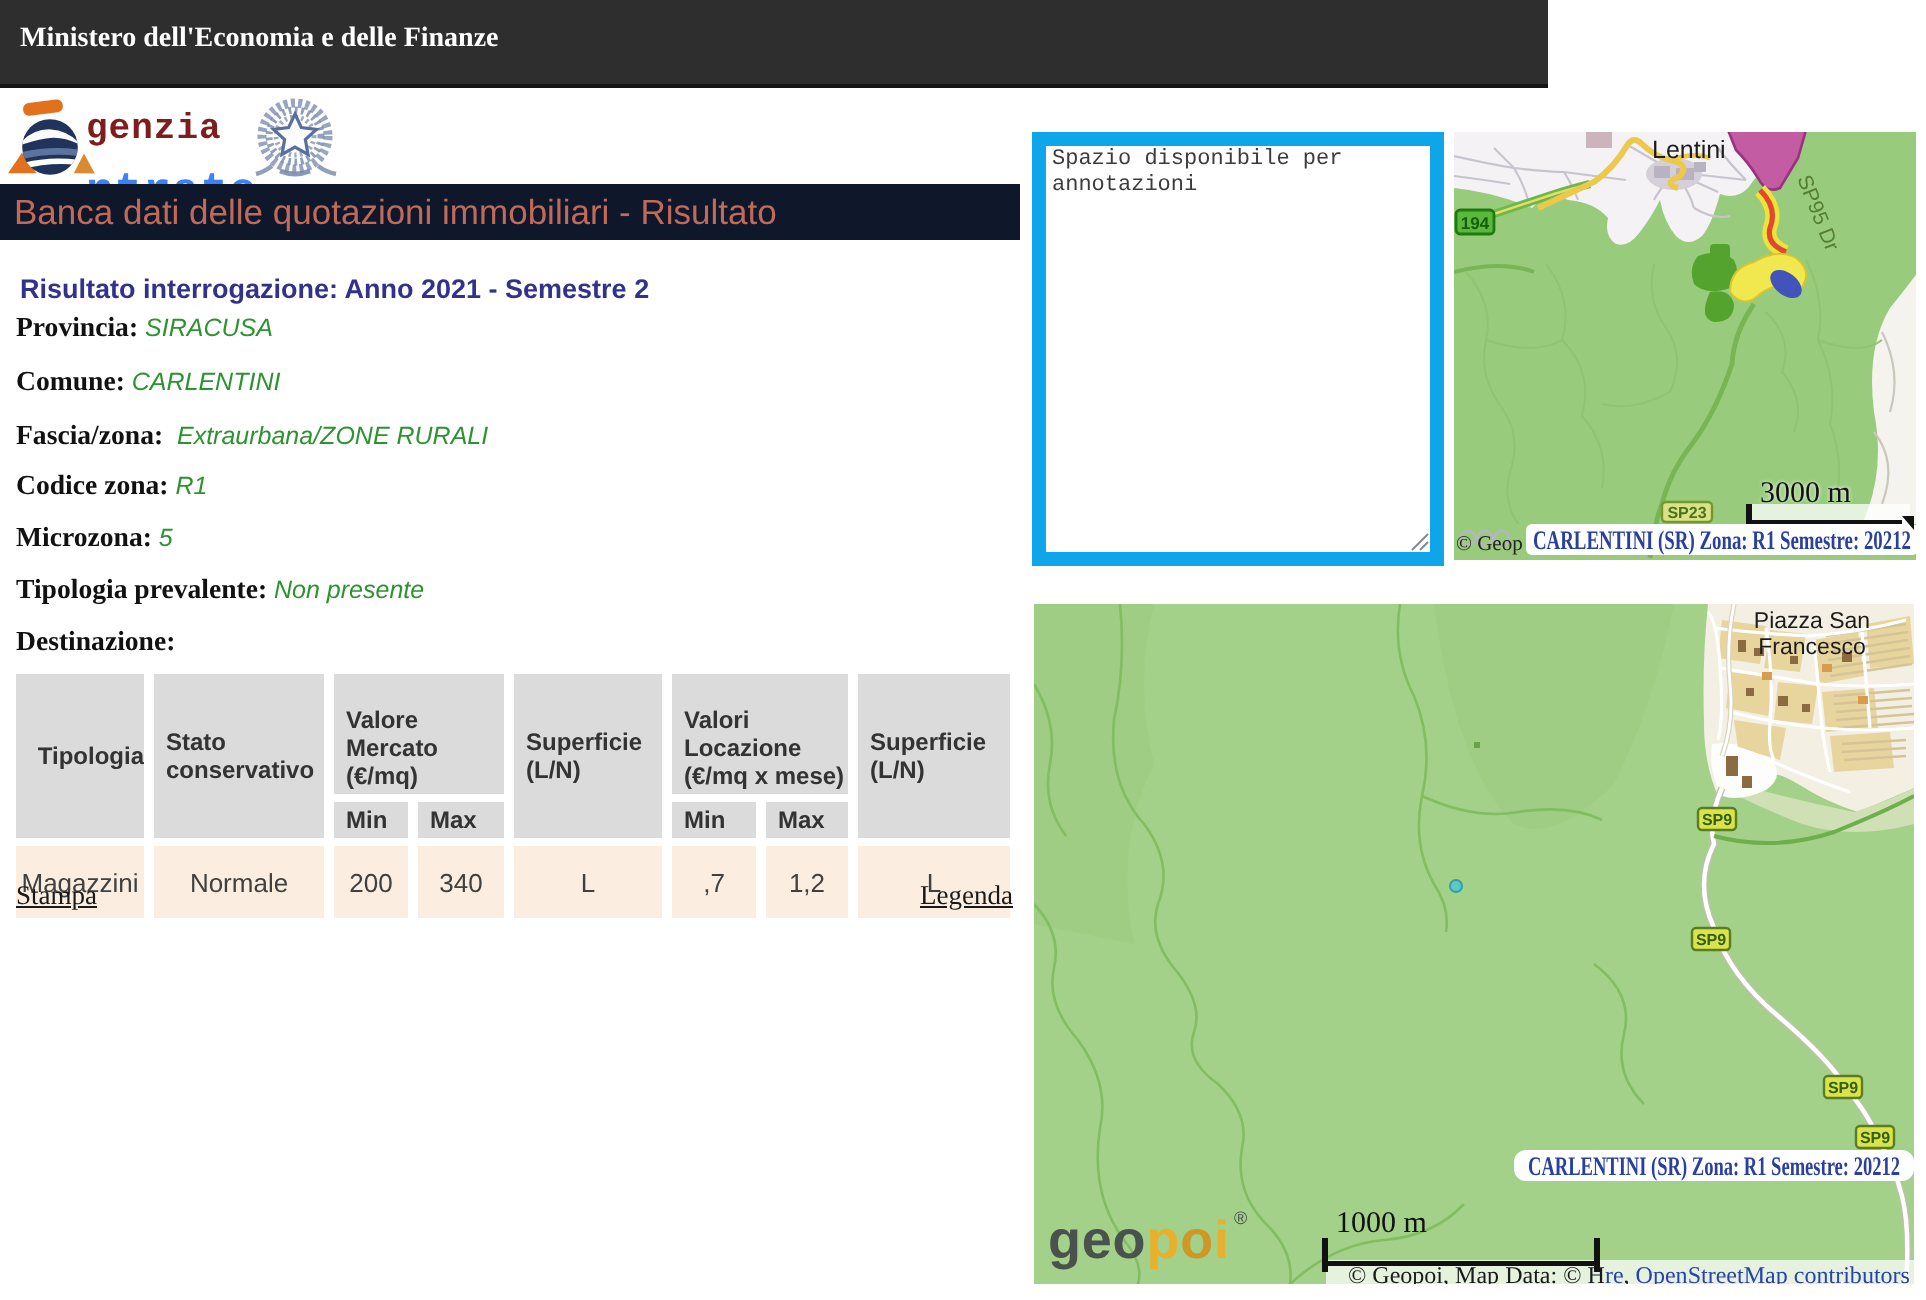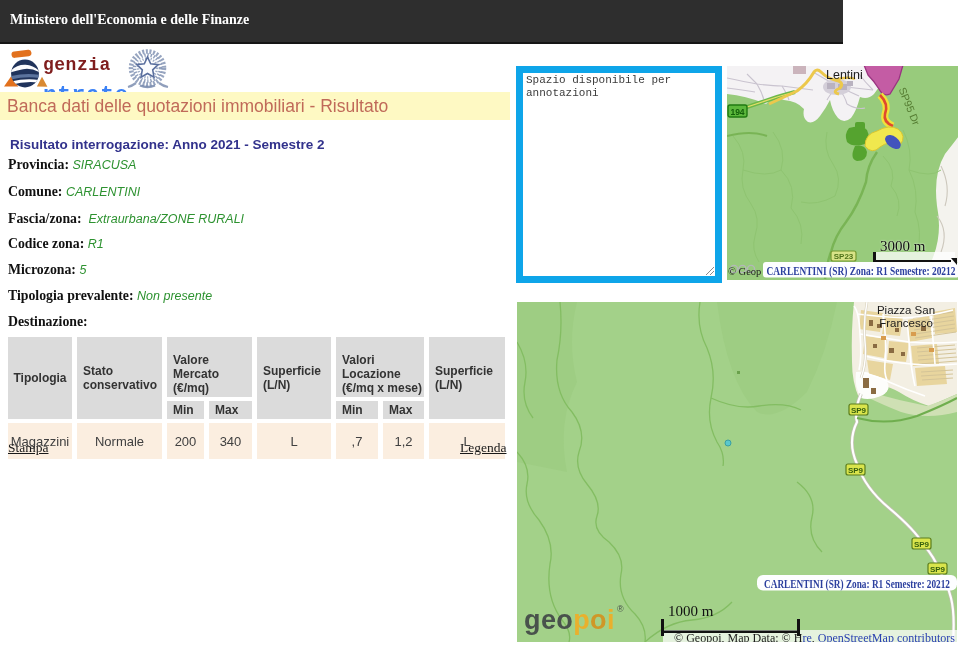--- a/index.html
+++ b/index.html
@@ -1,38 +1,38 @@
 <!DOCTYPE html>
 <html><head>
 <meta charset="utf-8">
 <style>
 html,body{margin:0;padding:0;background:#fff;}
 #page{position:relative;width:963px;height:650px;overflow:hidden;background:#fff;
   font-family:"Liberation Sans",sans-serif;}
 .abs{position:absolute;}
-#topbar{left:0;top:0;width:843px;height:42px;background:#2e2e2e;border-bottom:2px solid #151515;}
+#topbar{left:0;top:0;width:774px;height:42px;background:#2e2e2e;border-bottom:2px solid #151515;}
 #topbar span{position:absolute;left:10px;top:12px;color:#fff;font-family:"Liberation Serif",serif;
   font-weight:bold;font-size:14px;}
-#banner{left:0;top:92px;width:510px;height:28px;background:#fef9c3;}
+#banner{left:0;top:92px;width:510px;height:28px;background:#0f172a;}
 #banner span{position:absolute;left:7px;top:4px;color:#c06a59;font-size:17.5px;}
 #wordmark1{left:43px;top:55px;font-family:"Liberation Mono",monospace;font-weight:bold;
   font-size:18px;color:#7f1d1d;letter-spacing:0.5px;}
 #wordmark2{left:43px;top:67px;font-family:"Liberation Mono",monospace;font-weight:bold;
   font-size:23px;color:#3b82f6;letter-spacing:0.5px;margin-top:16px;}
 #h1{left:10px;top:137px;font-size:13.5px;font-weight:bold;color:#32328c;}
 .lbl{font-family:"Liberation Serif",serif;font-weight:bold;font-size:13.8px;color:#111;}
 .val{font-size:12.5px;color:#2d9230;font-style:italic;}
 .row{position:absolute;left:8px;}
 table{border-collapse:separate;border-spacing:5px 4px;table-layout:fixed;}
 #tbl{left:3px;top:333px;}
 th,td{box-sizing:border-box;}
 td,th{margin:0;overflow:hidden;}
 th{background:#dbdbdb;font-size:12px;font-weight:bold;color:#333;text-align:left;
   padding:2px 0 2px 6px;vertical-align:middle;}
-th.tc{text-align:center;padding:4px 0;}
+th.tc{text-align:right;padding:4px 0;}
 th.top{vertical-align:top;padding-top:16px;height:53px;}
 td{background:#fbeee0;font-size:13px;color:#404040;text-align:center;padding:0;height:36px;}
 .link{font-family:"Liberation Serif",serif;font-size:13.5px;color:#191919;text-decoration:underline;}
 #ta{left:516px;top:66px;width:189px;height:202px;border:7px solid #0ea5e9;background:#fff;
   font-family:"Liberation Mono",monospace;font-size:11px;color:#3c3c3c;padding:1px 0 0 3px;
   line-height:13px;}
 </style>
 </head>
 <body>
 <div id="page">

